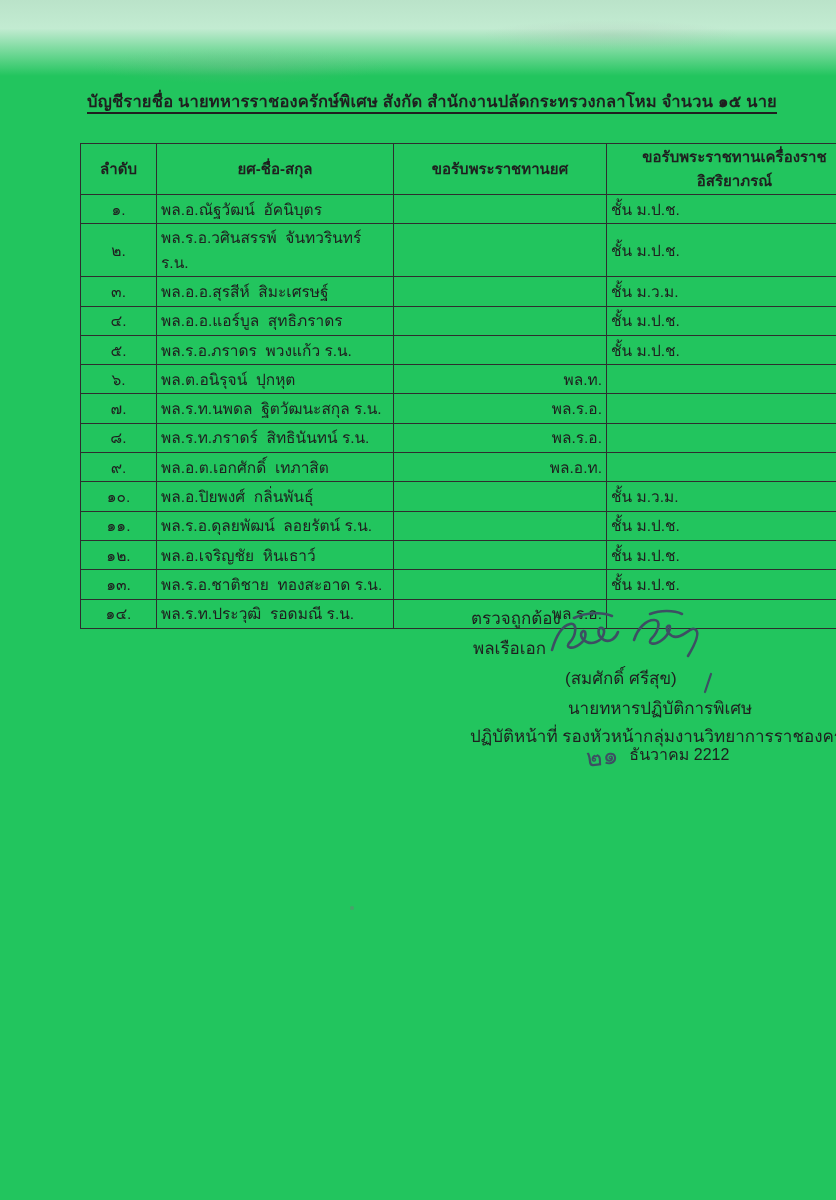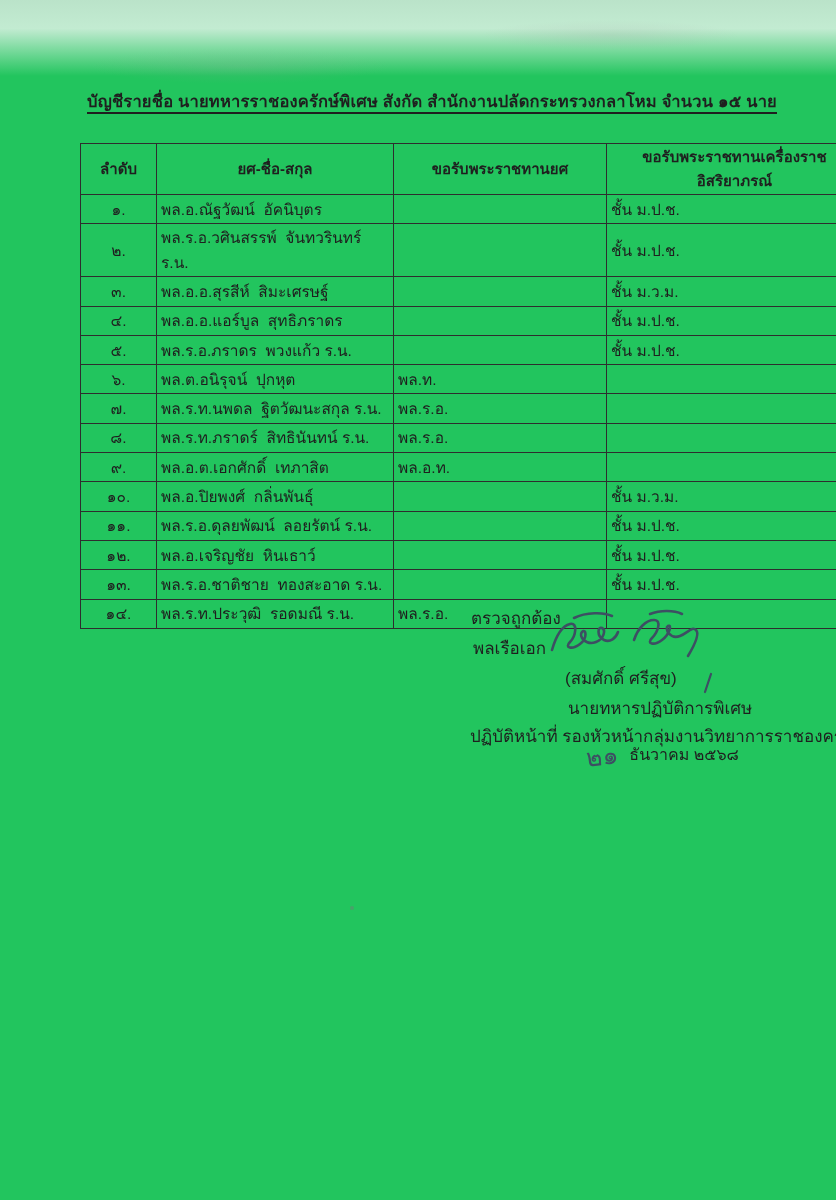--- a/index.html
+++ b/index.html
@@ -67,21 +67,21 @@
   table.roster td{
     height:26.3px;
     padding:1px 4px;
   }
   col.c1{width:76px;}
   col.c2{width:237px;}
   col.c3{width:213px;}
   col.c4{width:256px;}
   td.idx{text-align:center;}
   td.nm{text-align:left;padding-left:13px;white-space:pre-wrap;}
-  td.rk{text-align:left;}
+  td.rk{text-align:right;}
   td.dc{}
   .sig-line{
     position:absolute;
     font-size:17px;
     white-space:nowrap;
   }
   .ink{color:#3d4f63;}
   .sig-svg{position:absolute;left:546px;top:606px;}
   .sig-tail{position:absolute;left:701px;top:672px;}
   .date-row{
@@ -227,16 +227,16 @@
   <svg class="sig-tail" width="14" height="22" viewBox="0 0 14 22">
     <path d="M10,2 C8,8 6,14 4,20" fill="none" stroke="#3d4f63" stroke-width="2.2" stroke-linecap="round"></path>
   </svg>
 
   <div class="sig-line" style="left:565px;top:664px;">(สมศักดิ์  ศรีสุข)</div>
   <div class="sig-line" style="left:560px;top:694px;margin-left:8px;">นายทหารปฏิบัติการพิเศษ</div>
   <div class="sig-line" style="left:470px;top:722px;">ปฏิบัติหน้าที่ รองหัวหน้ากลุ่มงานวิทยาการราชองครักษ์</div>
 
   <div class="date-row">
     <span class="hand-day ink">๒๑</span>
-    <span class="date-text">ธันวาคม ๒๕๖๘</span>
+    <span class="date-text">ธันวาคม 2212</span>
   </div>
 
 </div>
 
 </body></html>

